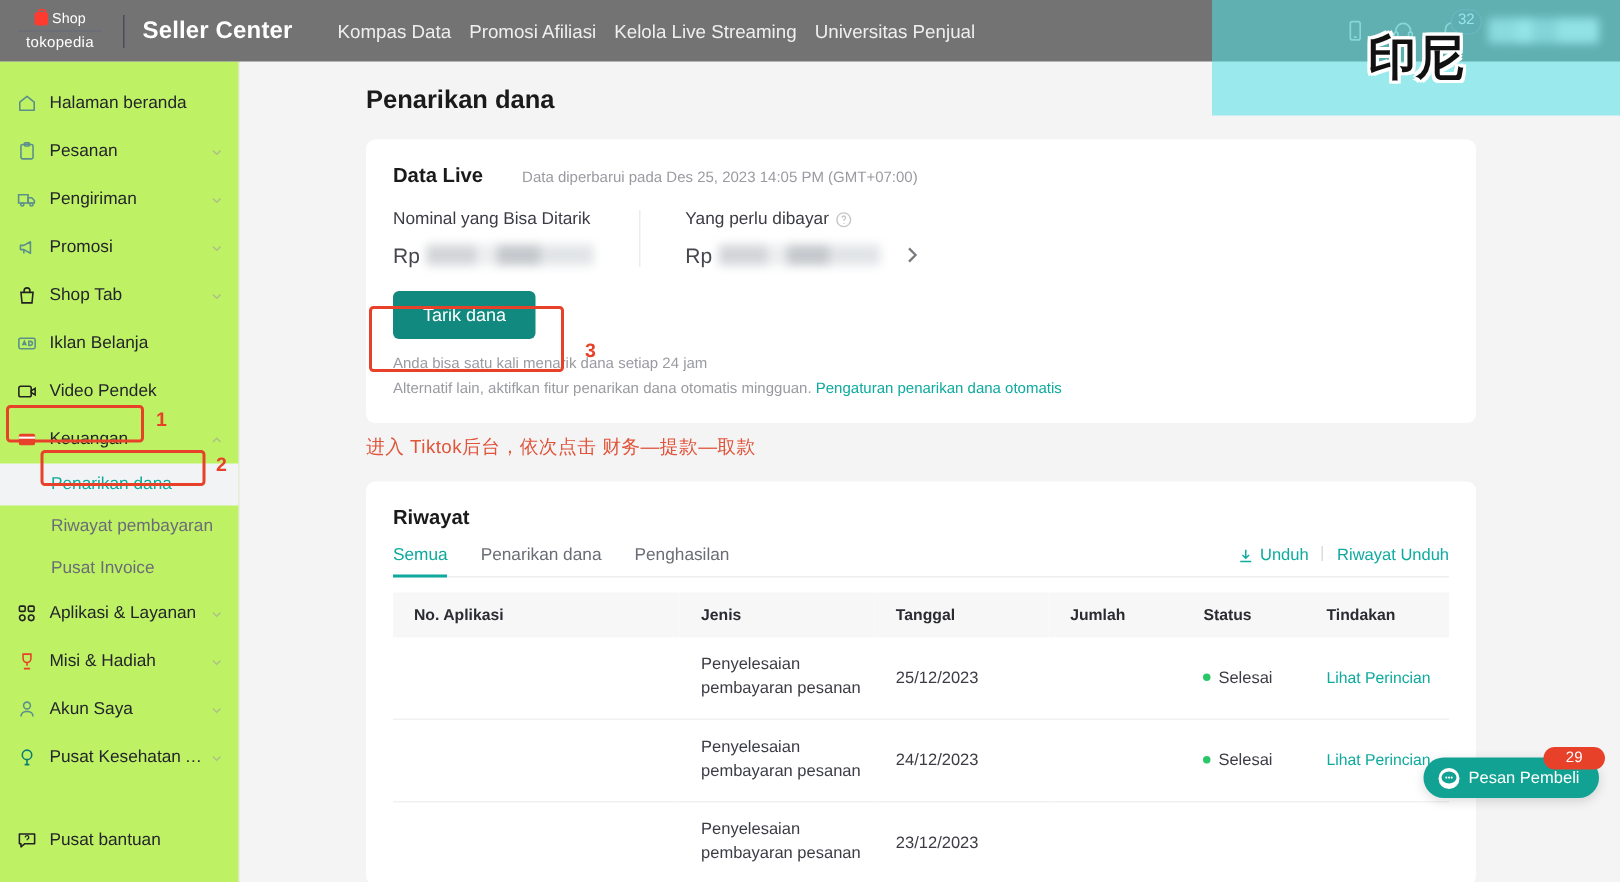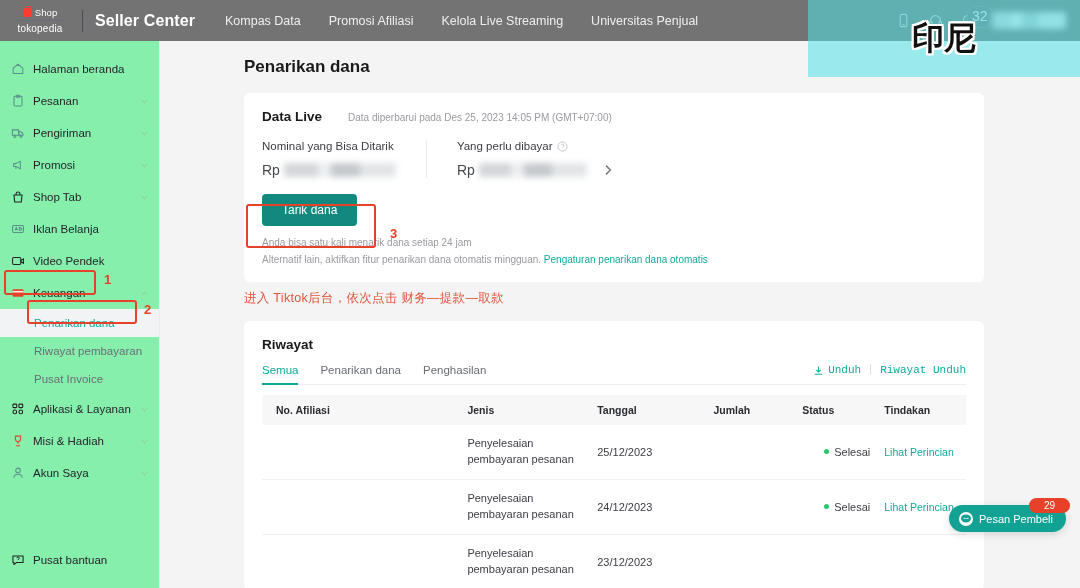--- a/index.html
+++ b/index.html
@@ -27,43 +27,43 @@
   }
   .logo-bag::after {
     content:""; position:absolute; left:2.5px; top:-2.5px; width:4px; height:4px;
     border:1.2px solid #ff3b30; border-bottom:none; border-radius:2px 2px 0 0;
   }
   .logo-shop { color: #fff; font-size: 9.5px; letter-spacing: .1px; }
   .logo-rule { width: 56px; height: 1px; background: #6b6d78; margin: 2px 0 2px; }
   .logo-tkpd { color: #fff; font-size: 10px; letter-spacing: .2px; }
   .vdiv { width:1px; height:22px; background:#4a4c56; margin:0 12px 0 6px; }
   .brand { color:#fff; font-size:16px; font-weight:700; letter-spacing:.1px; }
-  .topnav { display:flex; align-items:center; gap:28px; margin-left:30px; }
+  .topnav { display:flex; align-items:center; gap:12px; margin-left:30px; }
   .topnav a { color:#efefef; font-size:12.5px; text-decoration:none; white-space:nowrap; }
 
   .topright { position:absolute; right:0; top:0; height:41px; display:flex;
               align-items:center; gap:17px; padding-right:14px; }
   .ticon { width:15px; height:15px; opacity:.85; }
   .ticon svg { display:block; }
   .bell-wrap { position: relative; }
   .badge32 {
     position:absolute; top:-7px; left:7px; background:#6f7179; color:#fff;
-    font-size:14px; border-radius:9px; padding:1px 4px; line-height:1.25;
+    font-size:10px; border-radius:9px; padding:1px 4px; line-height:1.25;
     min-width:16px; border:1px solid rgba(255,255,255,.15);
   }
   .avatar-blur {
     width:74px; height:17px; border-radius:2px;
     background: linear-gradient(90deg,#cfd3d6 0 26%, #e6e9ea 26% 40%, #bfc4c8 40% 62%, #dfe3e5 62% 100%);
     filter: blur(3.2px);
   }
 
   
   .sidebar {
     position:absolute; top:41px; left:0; width:160px; height:547px;
-    background:#86efac; border-right:1px solid #ececec; z-index:20;
+    background:#bef264; border-right:1px solid #ececec; z-index:20;
   }
   .nav-item {
     display:flex; align-items:center; height:32px; padding:0 10px 0 11px;
     font-size:11.5px; color:#24252b; cursor:pointer; position:relative;
   }
   .nav-item .ni-icon { width:14px; height:14px; margin-right:8px; flex:0 0 14px; }
   .nav-item .ni-icon svg { display:block; }
   .nav-item .ni-label { flex:1; white-space:nowrap; overflow:hidden; text-overflow:ellipsis; }
   .chev { width:9px; height:9px; opacity:.55; flex:0 0 9px; }
   .chev svg { display:block; }
@@ -131,21 +131,21 @@
   }
   .cal-ic { width:12px; height:12px; opacity:.55; }
   .cal-ic svg{display:block;}
 
   .tabrow { display:flex; align-items:center; justify-content:space-between;
             margin-top:12px; border-bottom:1px solid #eeeef0; }
   .tabs { display:flex; gap:22px; }
   .tab { font-size:11.5px; color:#6b6d76; padding-bottom:8px; cursor:pointer; position:relative; }
   .tab.active { color:#0eaa9e; }
   .tab.active::after { content:""; position:absolute; left:0; right:0; bottom:-1px; height:2px; background:#0eaa9e; }
-  .dl-actions { display:flex; gap:9px; padding-bottom:8px;font-family:Liberation Mono, monospace; }
+  .dl-actions { display:flex; gap:9px; padding-bottom:8px; }
   .dl-link { font-size:11px; color:#0eaa9e; display:flex; align-items:center; gap:4px; cursor:pointer; }
   .dl-ic { width:11px; height:11px; }
   .dl-ic svg{display:block;}
   .dl-sep { width:1px; height:10px; background:#dcdcdf; }
 
   table.hist { width:100%; border-collapse:collapse; margin-top:10px; table-layout:fixed; }
   table.hist thead th {
     background:#f7f7f8; font-size:10.5px; font-weight:700; color:#2b2c32;
     text-align:left; padding:9px 0 9px 14px; white-space:nowrap;
   }
@@ -153,21 +153,21 @@
     font-size:11px; color:#3c3d44; padding:11px 0 11px 14px;
     border-bottom:1px solid #f1f1f3; vertical-align:middle;
   }
   .c-ref{width:28%;} .c-jenis{width:19%;} .c-tgl{width:17%;}
   .c-jml{width:13%;} .c-sts{width:12%;} .c-act{width:14%;}
   .cellblur { height:12px; border-radius:2px; filter:blur(3px);
     background: linear-gradient(90deg,#d5d8db 0 44%, #f0f1f2 44% 52%, #cacdd1 52% 100%); }
   .cb-w1{width:105px;} .cb-w2{width:84px;}
   .cellblur.row2 { background: linear-gradient(90deg,#d8dbde 0 38%, #eef0f1 38% 46%, #ccd0d3 46% 100%); }
   .two-line { line-height:1.45; }
-  .status { display:flex; align-items:center; gap:5px;justify-content:flex-end; }
+  .status { display:flex; align-items:center; gap:5px; }
   .dot { width:5px; height:5px; border-radius:50%; background:#2ac769; }
   .act-link { color:#0eaa9e; font-size:10.5px; cursor:pointer; }
 
   
   .chatbtn {
     position:absolute; right:14px; bottom:56px; background:#12a294; color:#fff;
     border-radius:18px; height:27px; display:flex; align-items:center; gap:6px;
     padding:0 13px 0 10px; font-size:11px; z-index:40; cursor:pointer;
     box-shadow:0 2px 8px rgba(0,0,0,.15);
   }
@@ -400,20 +400,34 @@
           </svg>
       </span>
       <span class="ni-label">Akun Saya</span>
       <span class="chev">
         <svg viewBox="0 0 12 12" fill="none" stroke="#9a9ba1" stroke-width="1.3">
             <path d="M2.6 4.4 6 7.8l3.4-3.4"></path>
           </svg>
       </span>
     </div>
 
+    <div class="nav-item">
+      <span class="ni-icon">
+        <svg viewBox="0 0 16 16" fill="none" stroke="#0e7b74" stroke-width="1.2">
+            <circle cx="8" cy="6" r="3.6"></circle>
+            <path d="M8 9.8v3.6M6.2 13.4h3.6"></path>
+          </svg>
+      </span>
+      <span class="ni-label">Pusat Kesehatan A...</span>
+      <span class="chev">
+        <svg viewBox="0 0 12 12" fill="none" stroke="#9a9ba1" stroke-width="1.3">
+            <path d="M2.6 4.4 6 7.8l3.4-3.4"></path>
+          </svg>
+      </span>
+    </div>
 
     <div class="nav-bottom">
       <div class="nav-item">
         <span class="ni-icon">
           <svg viewBox="0 0 16 16" fill="none" stroke="#222" stroke-width="1.2">
               <path d="M2.2 3.4h11.6v7.4H6.4l-3 2.4v-2.4H2.2Z" stroke-linejoin="round"></path>
               <path d="M6.6 6a1.4 1.4 0 1 1 1.6 1.4v.7" stroke-width="1"></path>
             </svg>
         </span>
         <span class="ni-label">Pusat bantuan</span>
@@ -507,21 +521,21 @@
             <span>Unduh</span>
           </div>
           <div class="dl-sep"></div>
           <div class="dl-link">Riwayat Unduh</div>
         </div>
       </div>
 
       <table class="hist">
         <thead>
           <tr>
-            <th class="c-ref">No. Afiliasi</th>
+            <th class="c-ref">No. Aplikasi</th>
             <th class="c-jenis">Jenis</th>
             <th class="c-tgl">Tanggal</th>
             <th class="c-jml">Jumlah</th>
             <th class="c-sts">Status</th>
             <th class="c-act">Tindakan</th>
           </tr>
         </thead>
         <tbody>
           <tr>
             <td><span class="cellblur cb-w1"></span></td>

